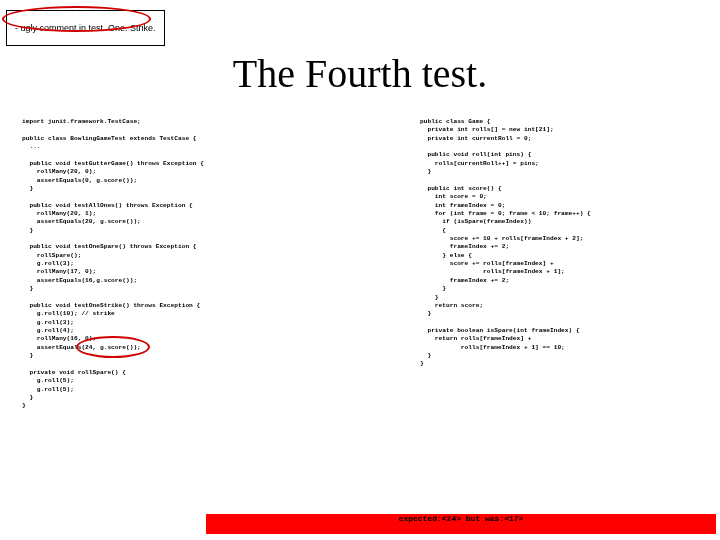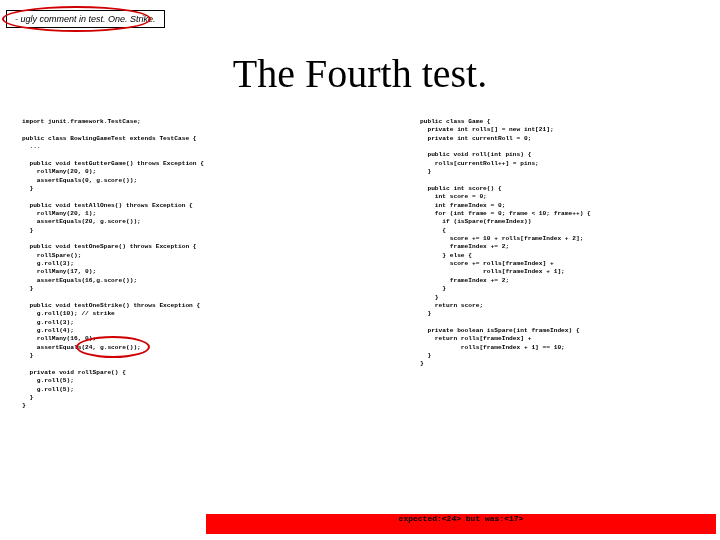--- a/index.html
+++ b/index.html
@@ -9,24 +9,23 @@
     background: #fff;
     font-family: Arial, sans-serif;
     position: relative;
     overflow: hidden;
   }
   .annotation-box {
     position: absolute;
     left: 6px;
     top: 10px;
     border: 1px solid #000;
-    padding: 3px 8px;
+    padding: 12px 8px;
     font-size: 9px;
     background: #fff;
-    font-style: italic;
   }
   .red-oval-small {
     position: absolute;
     left: 2px;
     top: 6px;
     width: 145px;
     height: 22px;
     border: 2px solid #d00000;
     border-radius: 50%;
     pointer-events: none;

